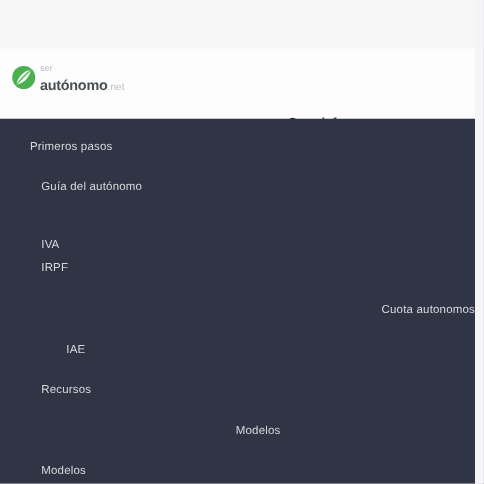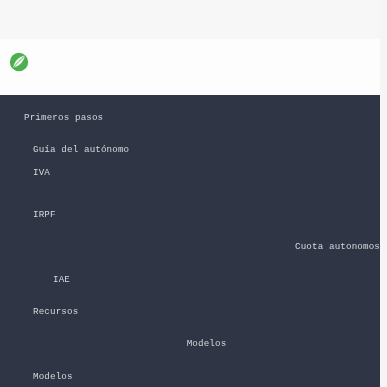--- a/index.html
+++ b/index.html
@@ -151,21 +151,20 @@
     padding: 0;
   }
   .nav-item {
     position: absolute;
     left: 0;
     width: 380px;
     height: 32px;
     display: flex;
     align-items: center;
     cursor: pointer;
-    font-family: Liberation Mono, monospace;
   }
   .nav-item .nav-label {
     font-size: 9.2px;
     color: #d7d8dd;
     letter-spacing: .15px;
     white-space: nowrap;
   }
   .nav-item.level-0 .nav-label { padding-left: 24px; }
   .nav-item.level-1 .nav-label { padding-left: 33px; }
 
@@ -189,20 +188,26 @@
   <div class="header">
 
     <div class="logo">
       <span class="logo-mark">
         <svg width="20" height="20" viewBox="0 0 20 20" aria-hidden="true">
           <circle cx="10" cy="10" r="9.2" fill="#4cb050"></circle>
           <path d="M4.2 15.6 C5.5 8.5 10.5 4.6 16.2 3.6 C13.8 11.2 9.6 14.8 4.2 15.6 Z" fill="#ffffff" opacity="0.92"></path>
           <path d="M4.6 15.4 C7.8 11.2 11.6 7.6 16.0 3.8" stroke="#4cb050" stroke-width="0.9" fill="none"></path>
         </svg>
       </span>
+      <span class="logo-text">
+        <span class="logo-line1">ser</span>
+        <span class="logo-line2">
+          <span class="logo-main">autónomo</span><span class="logo-tld">.net</span>
+        </span>
+      </span>
     </div>
 
     <div class="search-label">Search for:</div>
     <input class="search-input" type="text" placeholder="" style="">
 
     <div class="hamburger">
       <span></span>
       <span></span>
       <span></span>
     </div>
@@ -210,21 +215,21 @@
   </div>
 
   <nav class="nav-panel">
     <ul class="nav-list" id="nav-list">
         <li class="nav-item level-0" style="top: 6px;">
           <span class="nav-label">Primeros pasos</span>
         </li>
         <li class="nav-item level-1" style="top: 38.4px; text-align: center;">
           <span class="nav-label">Guía del autónomo</span>
         </li>
-        <li class="nav-item level-1" style="top: 61px;">
+        <li class="nav-item level-1" style="top: 84px;">
           <span class="nav-label">IVA</span>
         </li>
         <li class="nav-item level-1" style="top: 103.2px;">
           <span class="nav-label">IRPF</span>
         </li>
         <li class="nav-item level-1" style="top: 135.6px; justify-content: flex-end;">
           <span class="nav-label">Cuota autonomos</span>
         </li>
         <li class="nav-item level-1" style="top: 168px; margin-left: 20px;">
           <span class="nav-label">IAE</span>

